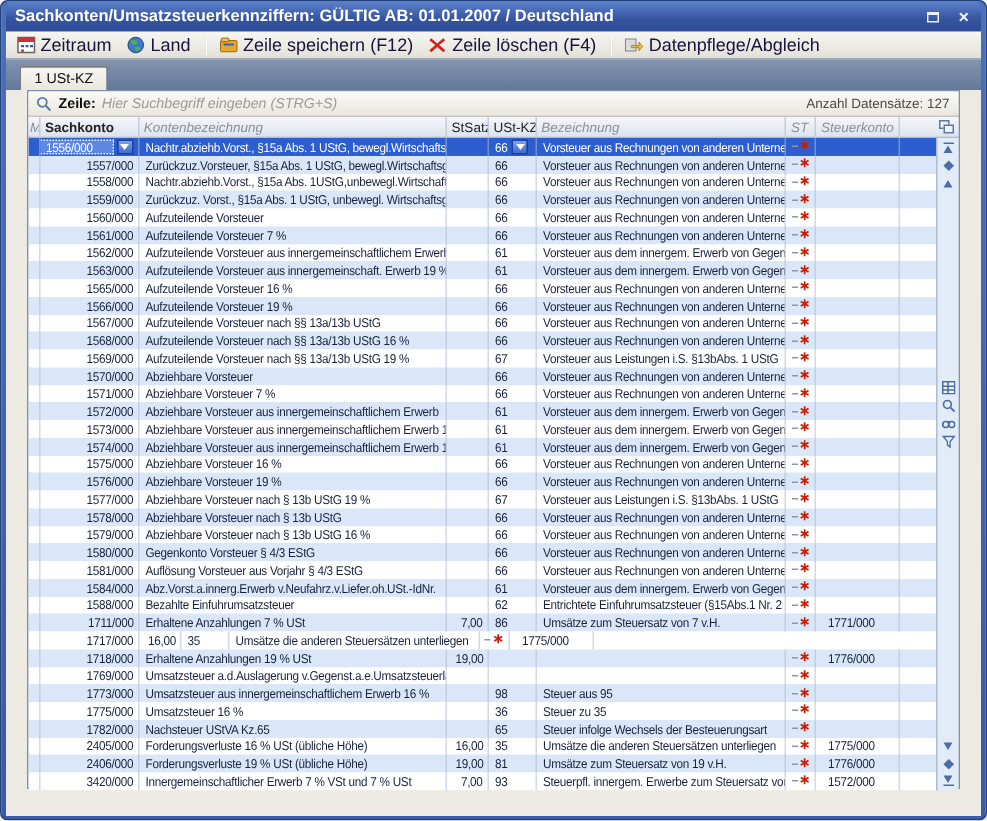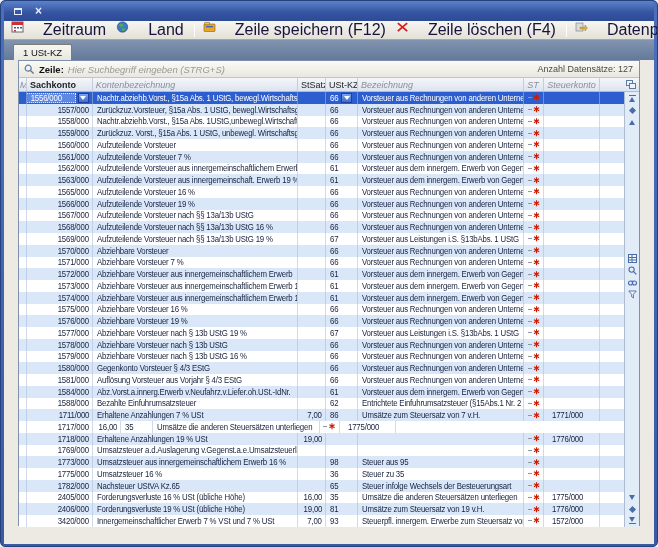--- a/index.html
+++ b/index.html
@@ -10,21 +10,21 @@
   .titlebar{ height:20px; display:flex; align-items:center; padding:0 4px 0 6px;
     background:linear-gradient(#5c82cc 0%, #35539f 60%, #2c4a95 100%); border-radius:4px 4px 0 0;}
   .title{ color:#fff; font-size:11px; font-weight:bold; letter-spacing:0; flex:1; white-space:nowrap; overflow:hidden;}
   .win-controls{ display:flex; gap:6px; align-items:center;}
   .winbtn{ width:15px; height:13px; display:flex; align-items:center; justify-content:center; cursor:default; color:#e8eefc;}
   .restore-glyph{ width:8px; height:7px; border:1px solid #e8eefc; border-top-width:2px; display:block; background:transparent;}
   .winbtn.close{ font-size:12px; font-weight:bold; line-height:11px;}
   
   .toolbar{ height:19px; background:linear-gradient(#f7f6f2,#e3e0d7); border-bottom:1px solid #aaa79d;
     display:flex; align-items:center; gap:2px; padding:0 4px; }
-  .tbtn{ display:flex; align-items:flex-start; gap:19px; font-size:16px; color:#14143c; padding:1px 5px 1px 3px; white-space:nowrap;}
+  .tbtn{ display:flex; align-items:center; gap:3px; font-size:12px; color:#14143c; padding:1px 5px 1px 3px; white-space:nowrap;}
   .tsep{ width:1px; height:13px; background:#b2afa5; margin:0 3px; border-right:1px solid #fff;}
   .ticon{ width:13px; height:12px; display:inline-block;}
   
   .workspace{ height:504px; background:#eceae3; position:relative; overflow:hidden;}
   .tabband{ height:20px; background:linear-gradient(#8195b0,#64789a); display:flex; align-items:flex-end; padding:0 0 0 9px;text-align:center;}
   .tab{ background:linear-gradient(#f7f6f2,#e9e7df); border:1px solid #7d7d78; border-bottom:none;
     border-radius:2px 2px 0 0; font-size:9.5px; color:#111; padding:2px 9px 2px 9px; height:16px; line-height:12px;}
   
   .panel{ position:absolute; left:14px; top:20px; width:622px; height:466px; background:#fff;
     border:1px solid #7e90ac; box-shadow:0 0 0 1px #b9c2d2 inset;}
@@ -83,20 +83,21 @@
   .bar{ width:7px; height:1.5px; background:#4a6da8; margin:1px 0;}
   .diamond{ width:5px; height:5px; background:#4a6da8; transform:rotate(45deg);}
   .sb-gap1{ flex:1.05;} .sb-gap2{ flex:1.6;}
   .sb-tools{ display:flex; flex-direction:column; gap:3px; align-items:center;}
 </style>
 </head>
 <body>
 
 <div class="window">
   <div class="titlebar">
+    <span class="title">Sachkonten/Umsatzsteuerkennziffern: GÜLTIG AB: 01.01.2007 / Deutschland</span>
     <div class="win-controls">
       <span class="winbtn">
           <span class="restore-glyph"></span>
         </span>
       <span class="winbtn close">×</span>
     </div>
   </div>
 
   <div class="toolbar">
     <div class="tbtn">

